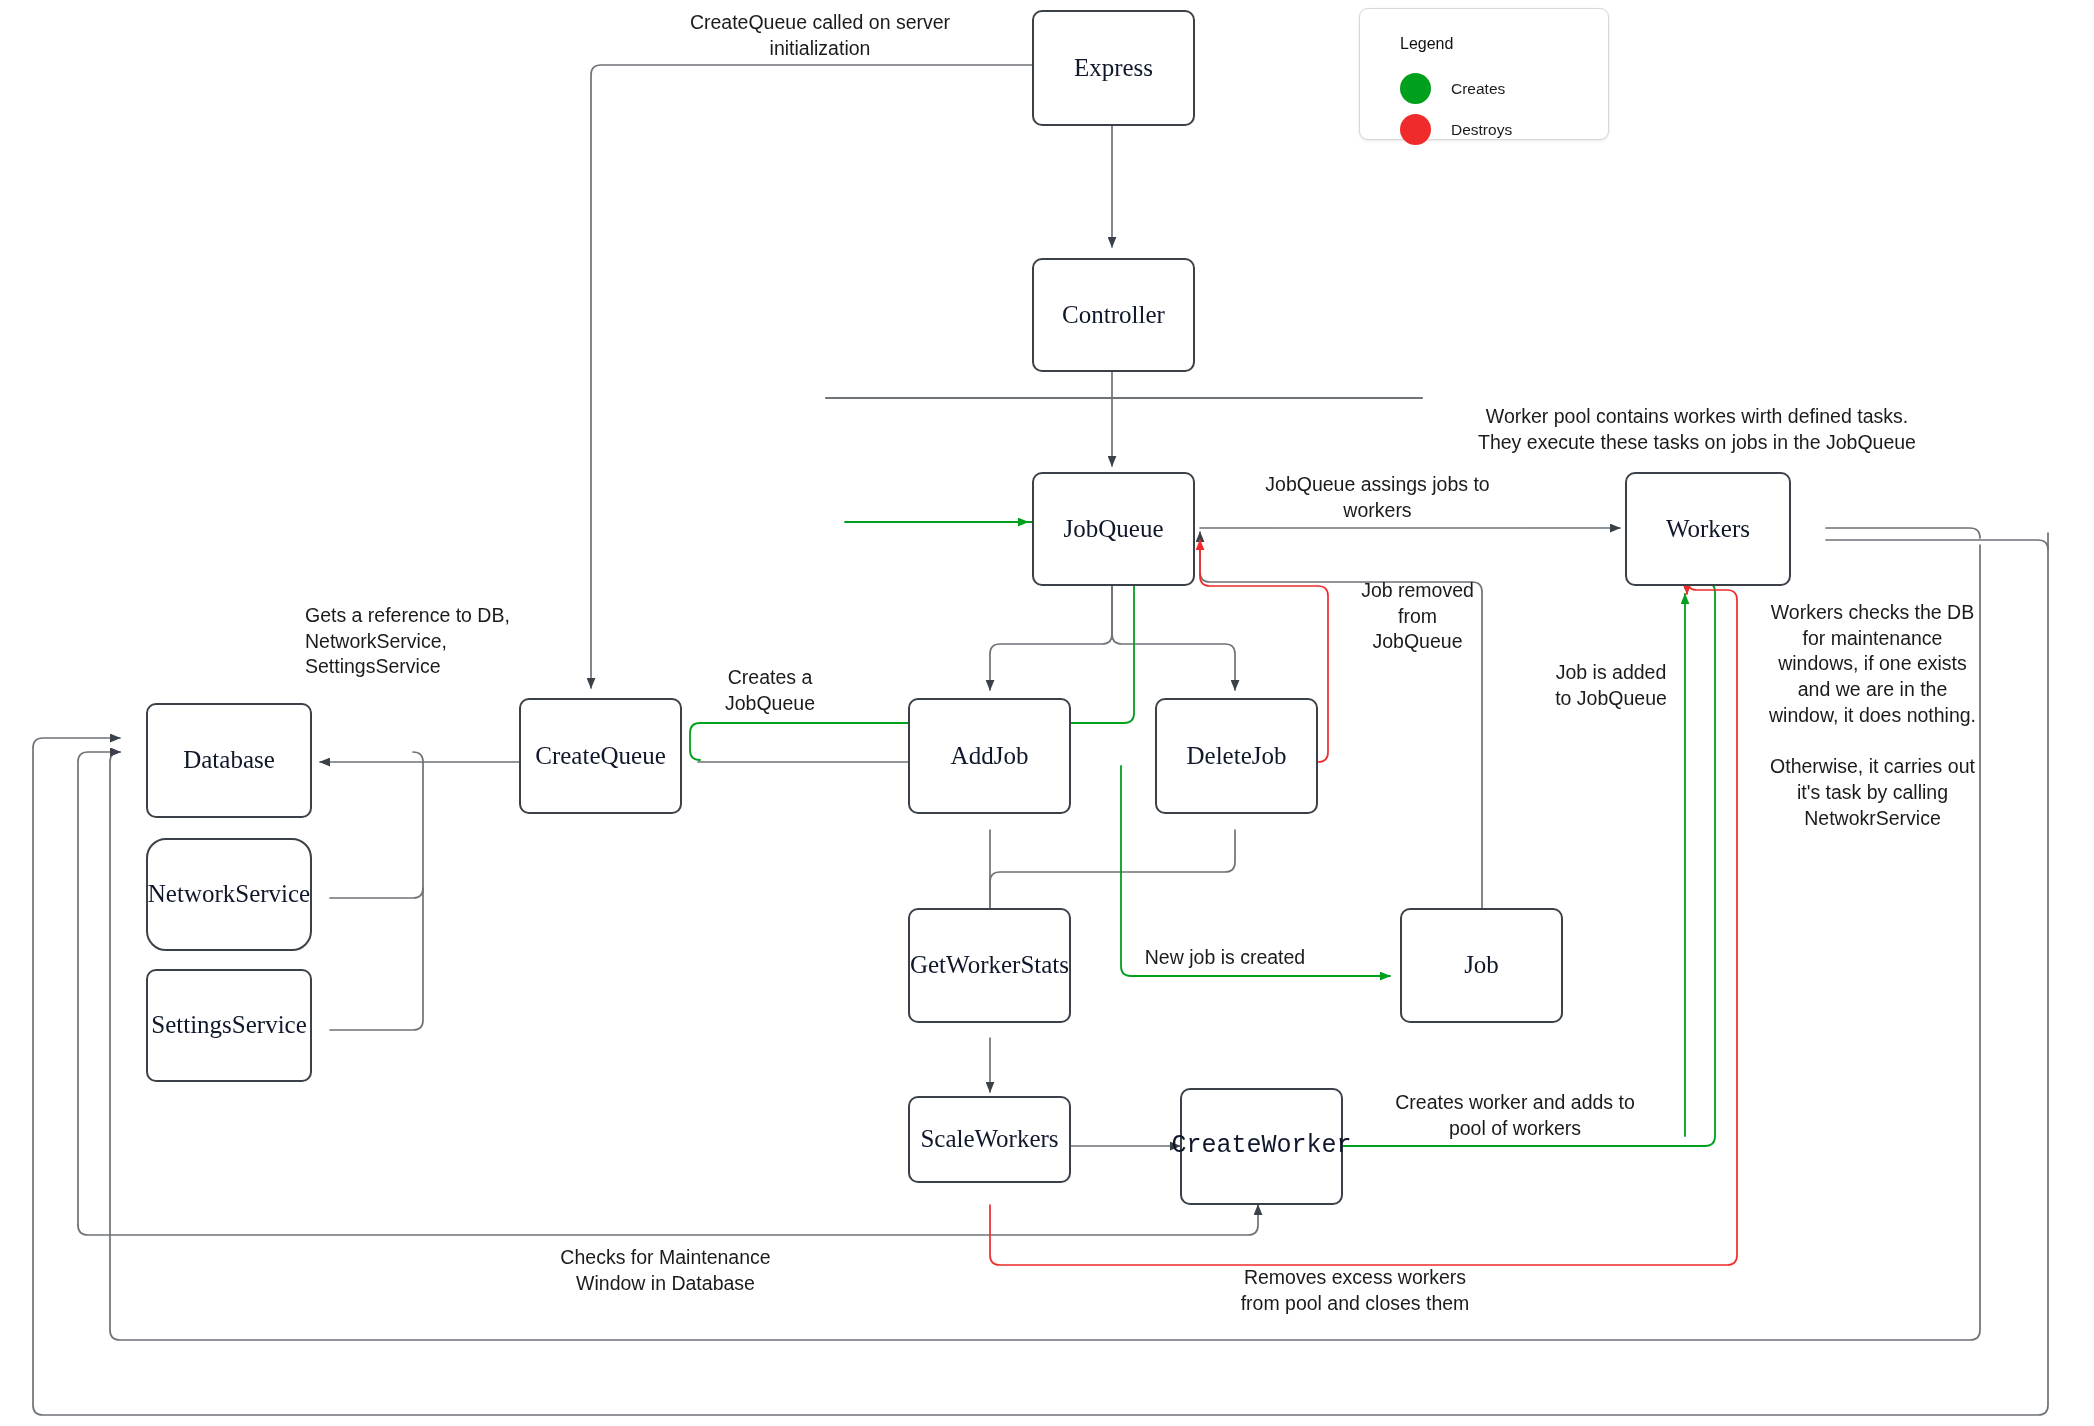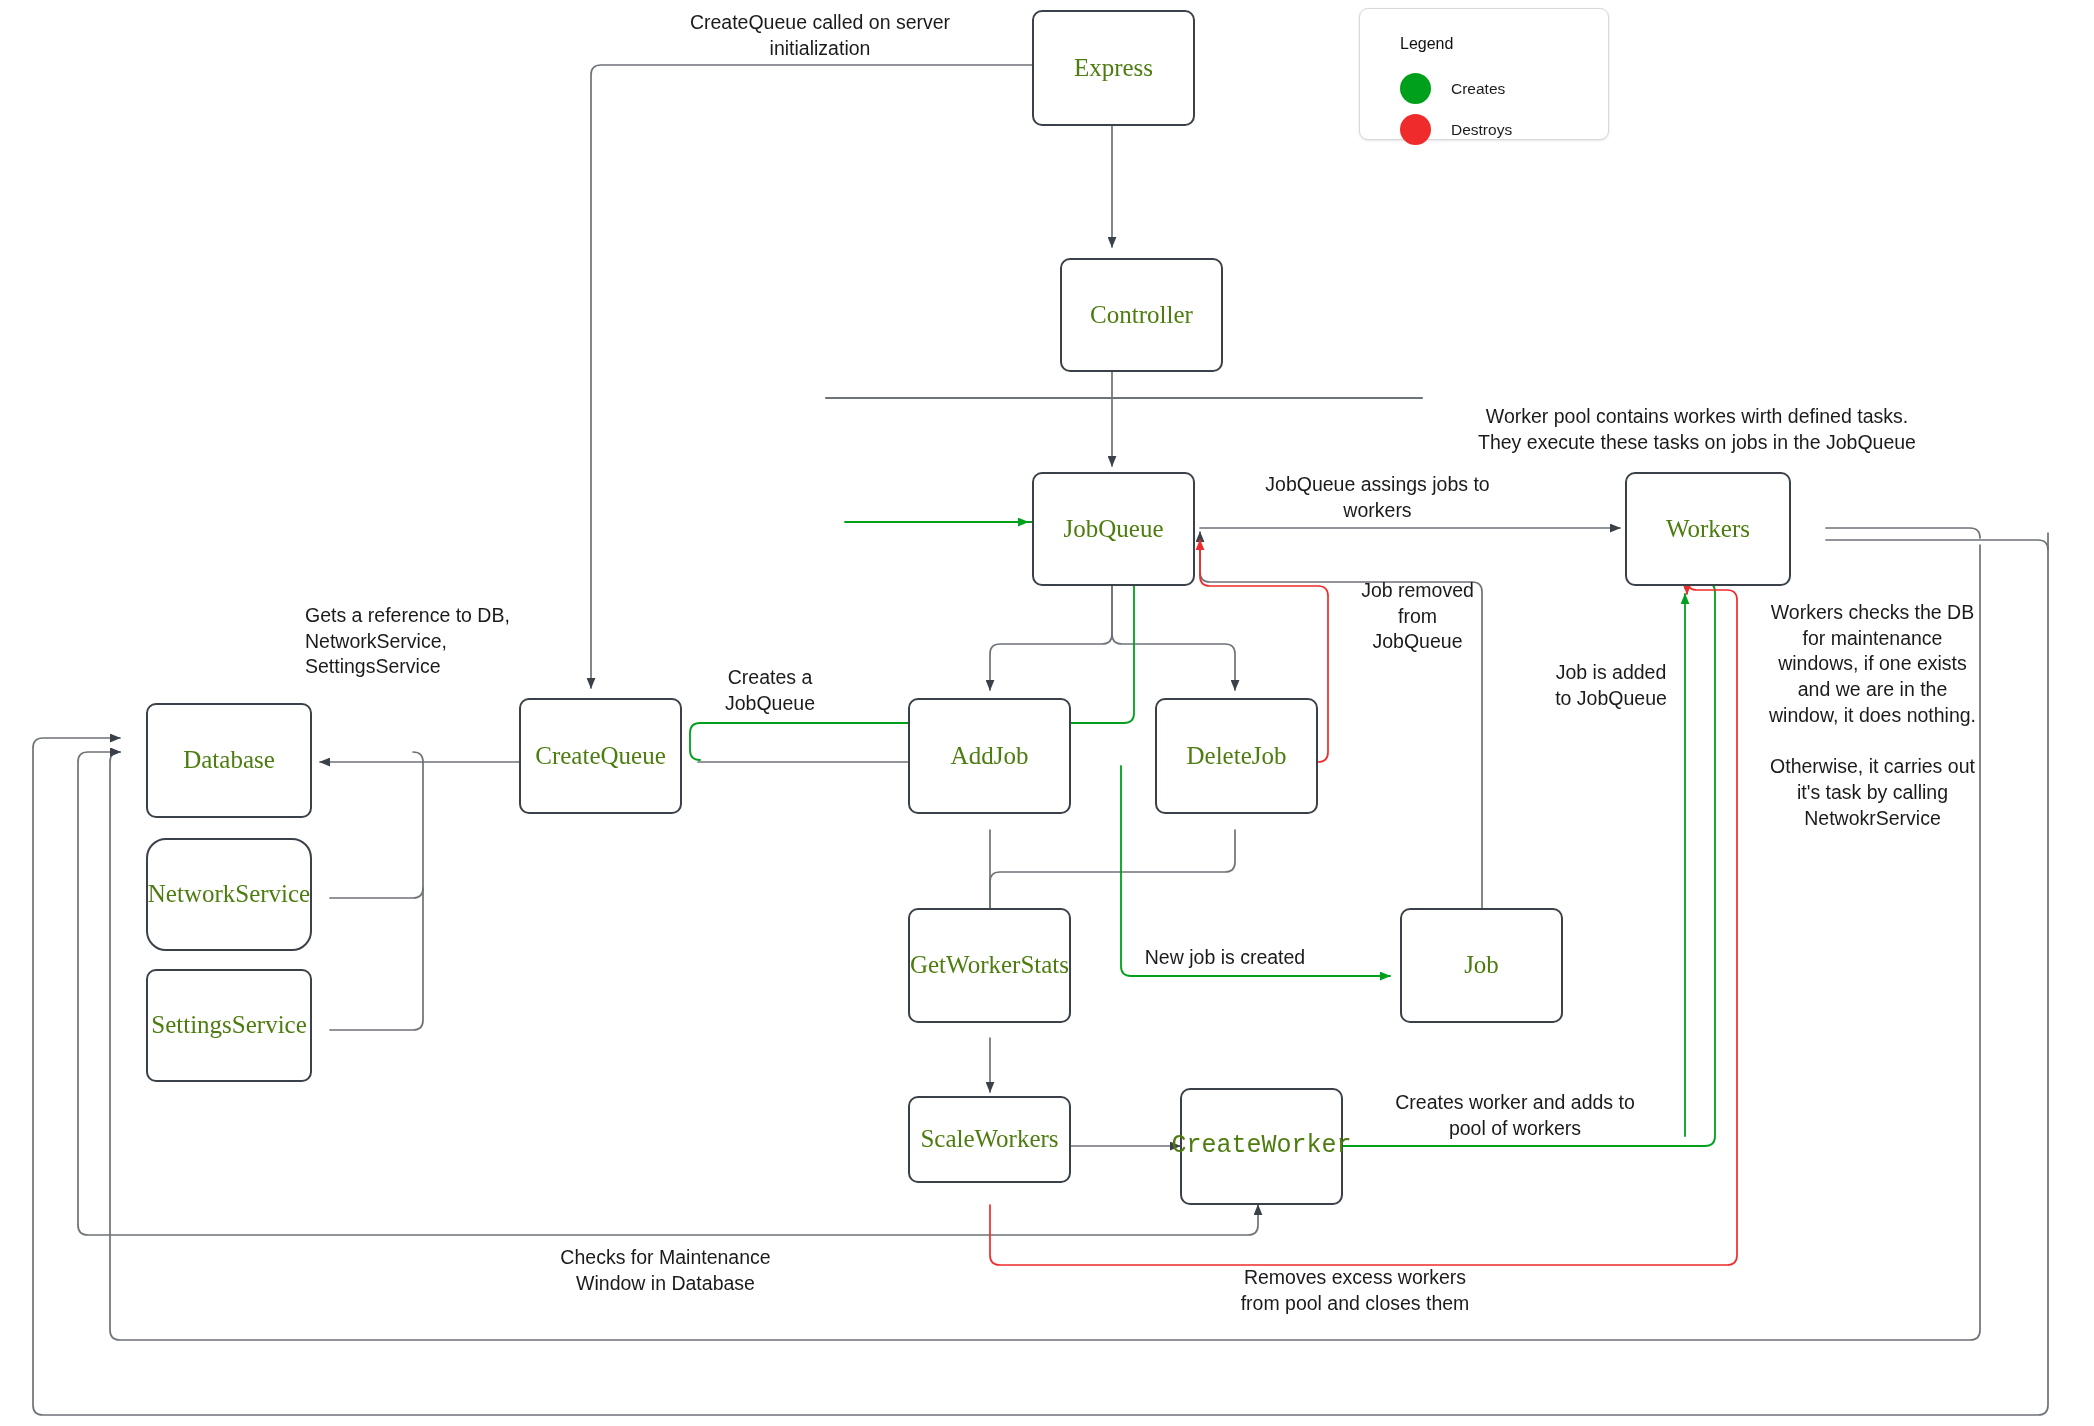--- a/index.html
+++ b/index.html
@@ -2,21 +2,21 @@
 <html><head>
 <meta charset="utf-8">
 <style>
   html,body{margin:0;padding:0;background:#ffffff;}
   body{width:2094px;height:1426px;font-family:"Liberation Sans",sans-serif;overflow:hidden;}
   #stage{position:relative;width:2094px;height:1426px;}
   svg#wires{position:absolute;left:0;top:0;width:2094px;height:1426px;}
 
   .node{position:absolute;box-sizing:border-box;background:#fff;border:2.4px solid #3b4149;
         border-radius:10px;display:flex;align-items:center;justify-content:center;
-        font-family:"Liberation Serif",serif;font-size:25px;color:#4d7c0f;
+        font-family:"Liberation Serif",serif;font-size:25px;color:#0f172a;
         text-align:center;line-height:1.15;}
 
   .elabel{position:absolute;font-family:"Liberation Sans",sans-serif;font-size:19.5px;
           color:#1b1b1b;line-height:1.32;text-align:center;white-space:pre-line;}
   .elabel.left{text-align:left;}
 
   #legend{position:absolute;left:1359px;top:8px;width:248px;height:130px;background:#fff;
           border:1px solid #d8d8d8;border-radius:9px;box-shadow:0 1px 3px rgba(0,0,0,.10);}
   #legend .ltitle{position:absolute;left:40px;top:26px;font-size:16px;font-weight:normal;color:#111;}
   #legend .row{position:absolute;left:40px;display:flex;align-items:center;gap:20px;}
@@ -103,21 +103,21 @@
       <path d="M1318,762 Q1328,762 1328,752 L1328,596 Q1328,586 1318,586 L1210,586 Q1200,586 1200,576 L1200,540" marker-end="url(#arr)"></path>
 
       <path d="M990,1205 L990,1255 Q990,1265 1000,1265 L1727,1265 Q1737,1265 1737,1255 L1737,600 Q1737,590 1727,590 L1697,590 Q1687,590 1687,580 L1687,594" marker-end="url(#arr)"></path>
     </g>
   </svg>
 
   <div class="node" style="left:1032px;top:10px;width:163px;height:116px;">
     <span>Express</span>
   </div>
 
-  <div class="node" style="left:1060px;top:258px;width:163px;height:114px;">
+  <div class="node" style="left:1032px;top:258px;width:163px;height:114px;">
     <span>Controller</span>
   </div>
 
   <div class="node" style="left:1032px;top:472px;width:163px;height:114px;">
     <span>JobQueue</span>
   </div>
 
   <div class="node" style="left:1625px;top:472px;width:166px;height:114px;">
     <span>Workers</span>
   </div>

